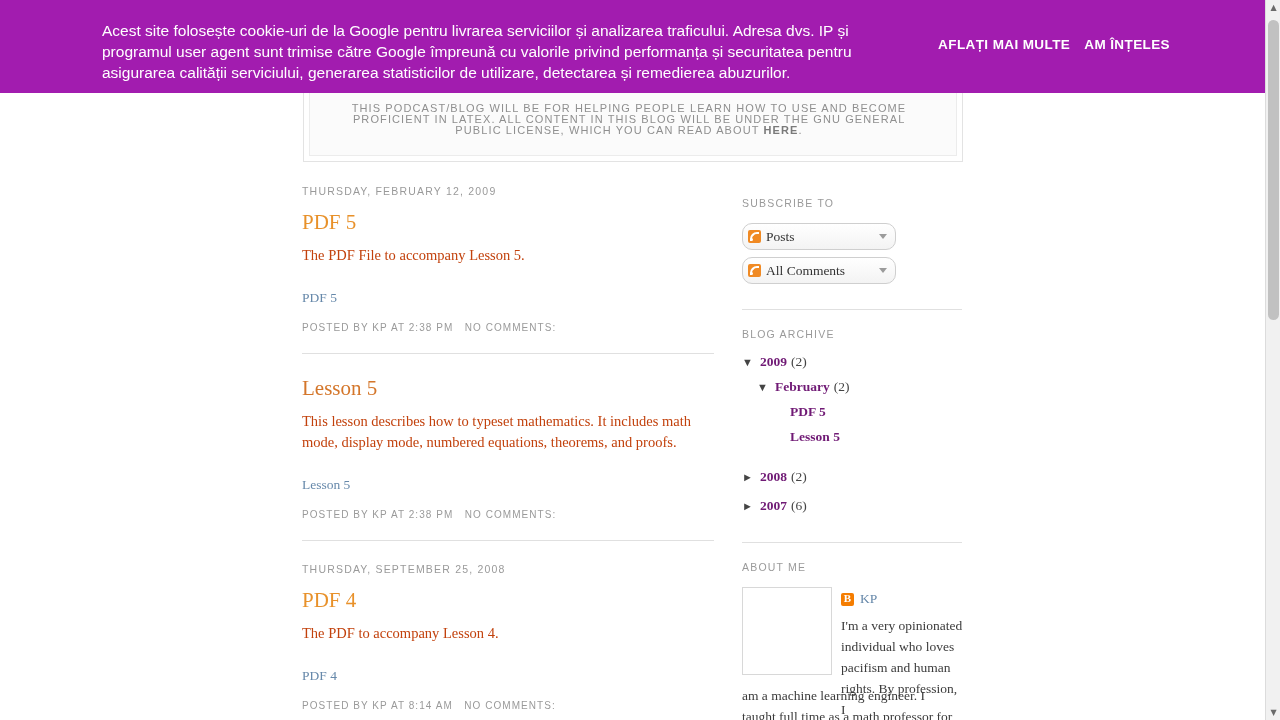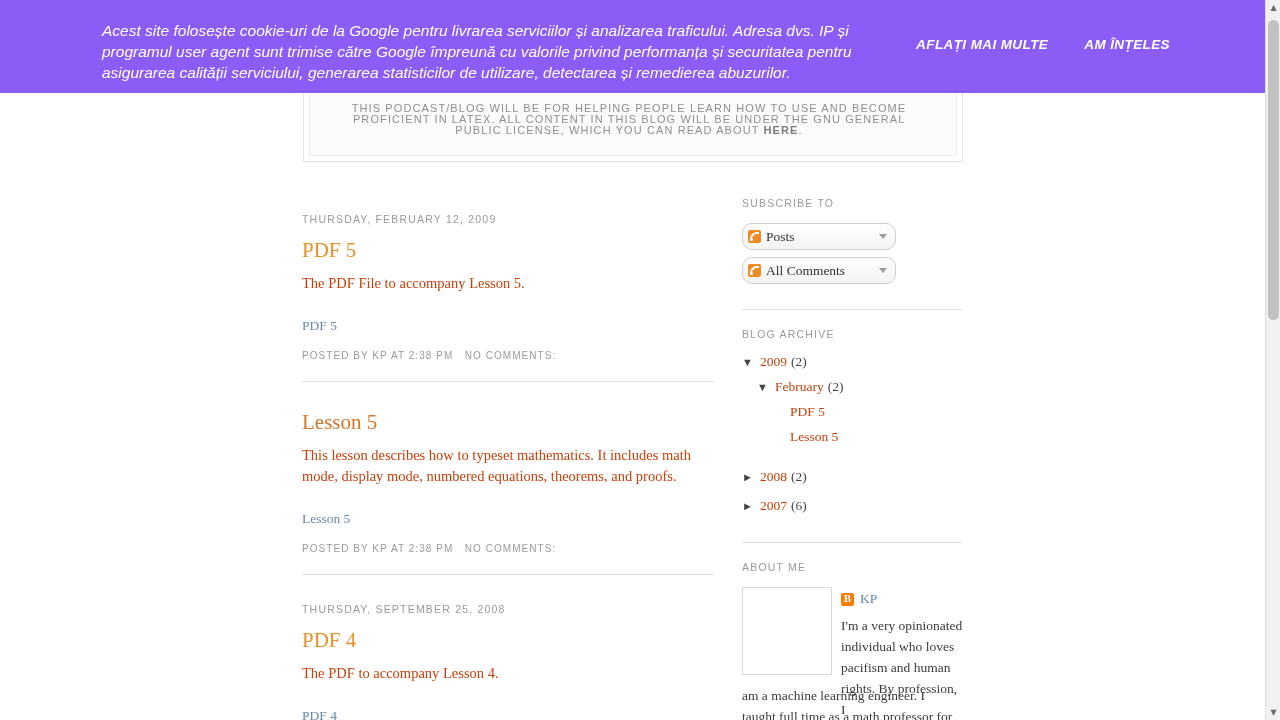--- a/index.html
+++ b/index.html
@@ -41,40 +41,39 @@
     background: #c1c1c1;
     border-radius: 6px;
   }
 
   
   .cookie-banner {
     position: absolute;
     top: 0; left: 0;
     width: 1265px;
     height: 93px;
-    background: #8b5cf6;
+    background: #a21caf;
     color: #ffffff;
     z-index: 30;
-    font-style: italic;
   }
   .cookie-text {
     position: absolute;
     left: 102px; top: 20px;
     width: 790px;
     font-family: "Liberation Sans", sans-serif;
     font-size: 15.5px;
     line-height: 21px;
     color: #ffffff;
   }
   .cookie-actions {
     position: absolute;
     right: 95px; top: 37px;
     display: flex;
     align-items: center;
-    gap: 36px;
+    gap: 14px;
   }
   .cookie-btn {
     font-family: "Liberation Sans", sans-serif;
     font-size: 13.5px;
     letter-spacing: 0.4px;
     font-weight: bold;
     color: #ffffff;
     text-decoration: none;
     cursor: pointer;
     white-space: nowrap;
@@ -119,21 +118,21 @@
     text-decoration: none;
     font-weight: bold;
   }
 
   
   .main-col {
     position: absolute;
     left: 302px; top: 185px;
     width: 412px;
   }
-  .post { position: relative; margin-top: 28px; }
+  .post { position: relative; }
   .post-date {
     font-family: "Liberation Sans", sans-serif;
     font-size: 10.5px;
     letter-spacing: 1.2px;
     color: #9a9a9a;
     margin: 0 0 13px 0;
   }
   .post-title {
     font-family: "Liberation Serif", serif;
     font-size: 21px;
@@ -252,23 +251,24 @@
     margin-bottom: 9px;
   }
   .arch-tog {
     width: 18px;
     color: #444444;
     font-size: 11px;
     cursor: pointer;
     flex: none;
   }
   .arch-link {
-    color: #c2410c;
+    color: #701a75;
     text-decoration: none;
     cursor: pointer;
+    font-weight: bold;
   }
   .arch-count { color: #444444; margin-left: 4px; }
   .indent-1 { margin-left: 15px; }
   .indent-2 { margin-left: 48px; }
 
   
   .about-wrap { position: relative; margin-top: 4px; }
   .avatar {
     position: absolute;
     left: 0; top: 0;

